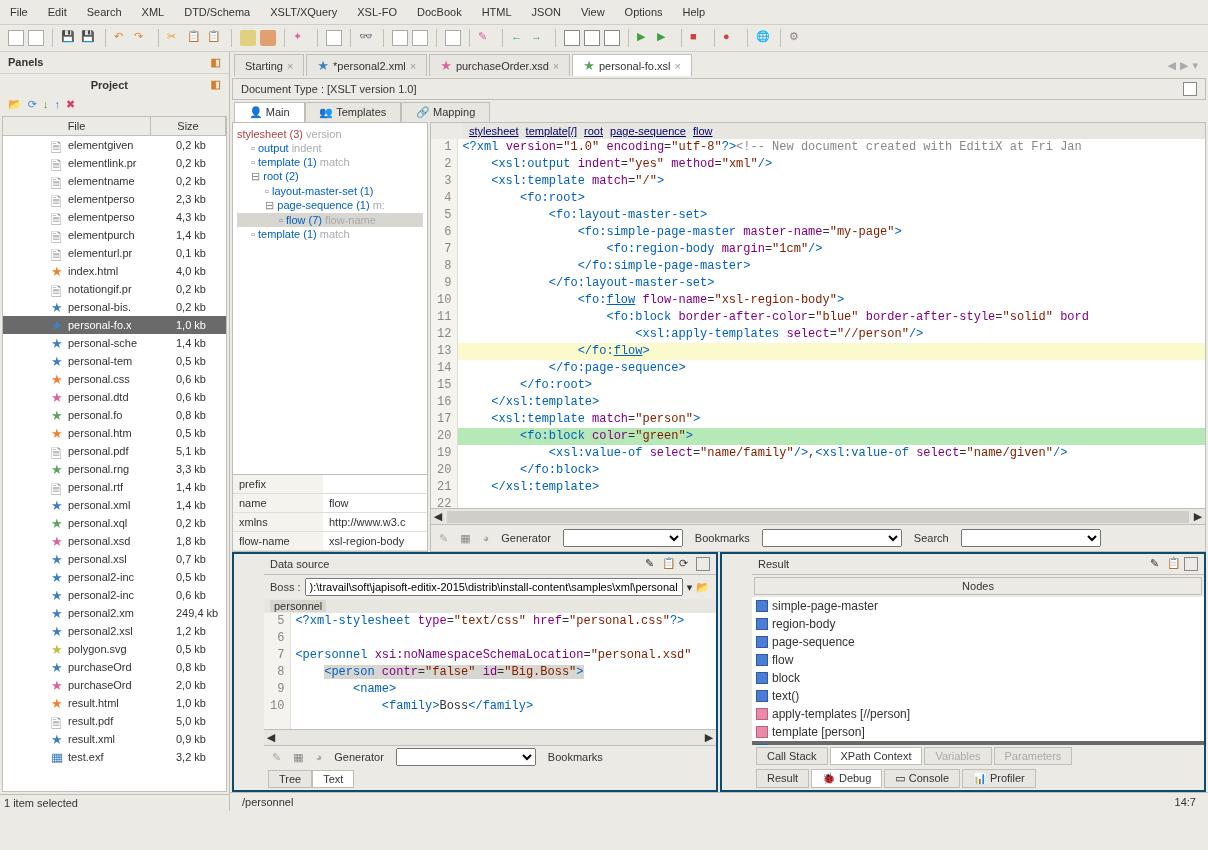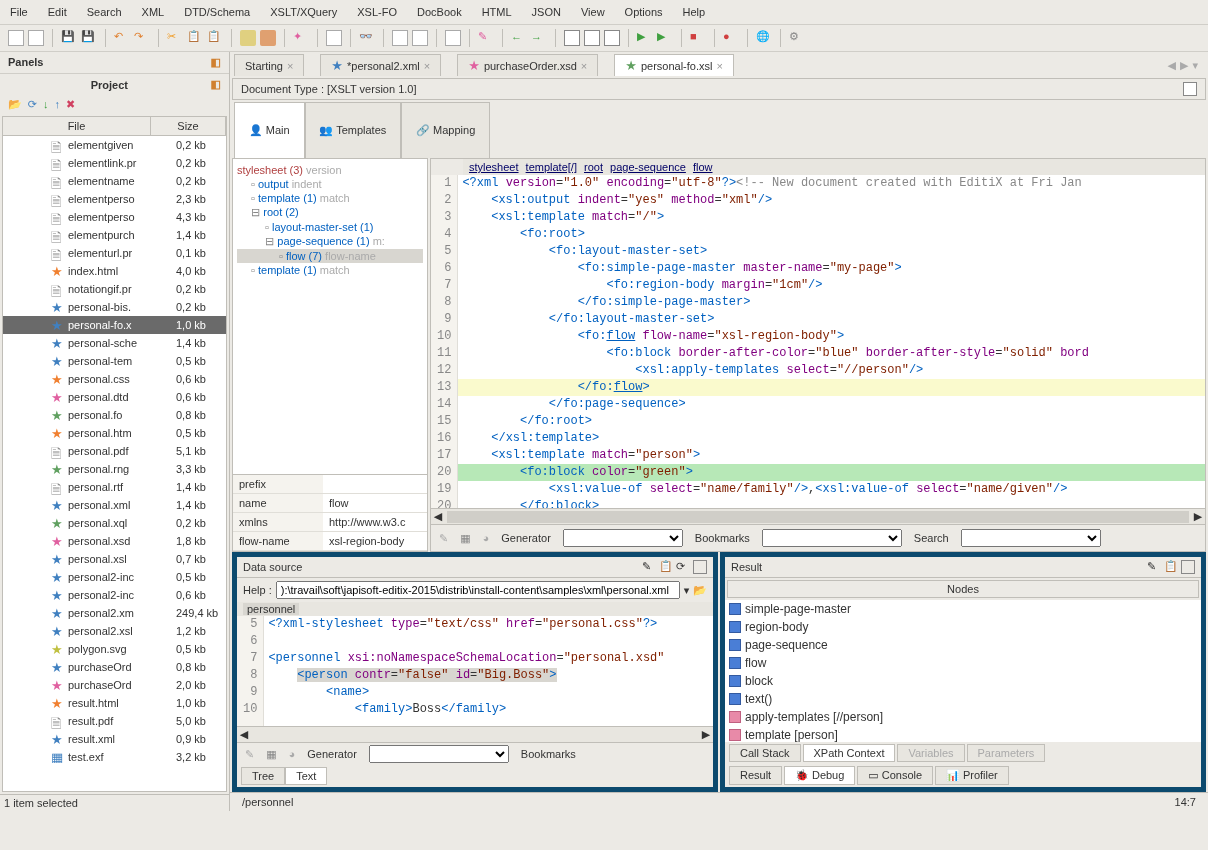--- a/index.html
+++ b/index.html
@@ -21,27 +21,27 @@
 .col-size { width:75px; text-align:center;}
 .file-list { height:627px; overflow-y:auto; overflow-x:hidden; background:white;}
 .file-row { display:flex; align-items:center; padding:1px 4px 1px 48px; font-size:11px; height:18px;}
 .file-row.selected { background:#6a6a6a; color:white; }
 .file-row .fname { flex:1; white-space:nowrap; overflow:hidden; text-overflow:clip;}
 .file-row .fsize { width:48px; text-align:left; padding-left:2px;}
 .file-icon { width:14px; height:14px; margin-right:3px; flex-shrink:0;}
 .status-left { background:#eceae5; padding:2px 4px; font-size:11px; border-top:1px solid #c0beb8;}
 .right-area { flex:1; display:flex; flex-direction:column; }
 .editor-tabs { display:flex; background:#eceae5; padding:2px 4px 0; gap:0; align-items:center;}
-.ed-tab { padding:3px 10px; background:#e8e6e0; border:1px solid #c0beb8; border-bottom:none; margin-right:16px; cursor:pointer; display:flex; align-items:center; gap:4px; font-size:11px;}
+.ed-tab { padding:3px 10px; background:#e8e6e0; border:1px solid #c0beb8; border-bottom:none; margin-right:2px; cursor:pointer; display:flex; align-items:center; gap:4px; font-size:11px;}
 .ed-tab.active { background:white; }
 .ed-tab .close { color:#999; font-size:11px;}
 .nav-arrows { margin-left:auto; display:flex; gap:4px; padding-right:6px;}
 .doctype-bar { background:#eceae5; padding:3px 8px; border:1px solid #c0beb8; margin:2px 2px 0 2px; display:flex; justify-content:space-between; align-items:center;text-align:right;}
 .subtabs { display:flex; background:#eceae5; padding:2px 4px 0; gap:0;}
-.subtab { padding:21px 14px; border:1px solid #c0beb8; border-bottom:none; background:#e8e6e0; cursor:pointer; font-size:11px;}
+.subtab { padding:3px 14px; border:1px solid #c0beb8; border-bottom:none; background:#e8e6e0; cursor:pointer; font-size:11px;}
 .subtab.active { background:white;}
 .editor-row { display:flex; flex:1; min-height:0;}
 .outline-panel { width:196px; background:white; border:1px solid #c0beb8; display:flex; flex-direction:column; margin-left:2px;}
 .outline-tree { flex:1; padding:4px; overflow:hidden; font-size:11px;}
 .tree-node { padding:1px 0; white-space:nowrap;}
 .props-table { border-top:1px solid #c0beb8;}
 .props-table .prow { display:flex; border-bottom:1px solid #e0ded8;}
 .props-table .pname { width:90px; padding:3px 6px; background:#f5f3ee;}
 .props-table .pval { flex:1; padding:3px 6px; background:white; overflow:hidden; white-space:nowrap;}
 .code-panel { flex:1; display:flex; flex-direction:column; border:1px solid #c0beb8; margin-left:2px; margin-right:2px;}
@@ -51,21 +51,21 @@
 .gutter { background:#f5f3ee; color:#888; text-align:right; padding:0 6px; user-select:none; border-right:1px solid #e0ded8;}
 .gutter div { height:17px; line-height:17px;}
 .code-lines { flex:1; overflow:hidden;}
 .code-lines div { height:17px; line-height:17px; white-space:pre; padding-left:4px;}
 .code-lines .hl-green { background:#b7e8b7;}
 .code-lines .hl-yellow { background:#fafacd;}
 .bottom-editor-bar { display:flex; align-items:center; gap:12px; padding:4px 8px; background:#eceae5; border-top:1px solid #c0beb8;}
 .bottom-editor-bar label { font-size:11px;}
 .bottom-editor-bar select, .bottom-editor-bar input { font-size:11px; height:18px;}
 .bottom-panels { display:flex; height:240px; gap:2px; padding:0 2px;}
-.ds-panel, .res-panel { flex:1; display:flex; flex-direction:column; border:5px solid #0c4a6e; background:#eceae5;}
+.ds-panel, .res-panel { flex:1; display:flex; flex-direction:column; border:2px solid #0c4a6e; background:#eceae5;padding-left:30px;}
 .panel-hdr { padding:3px 6px; display:flex; justify-content:space-between; align-items:center; border-bottom:1px solid #c0beb8;}
 .ds-path { padding:3px 6px; display:flex; align-items:center; gap:4px;}
 .ds-path input { flex:1; font-size:11px; padding:1px 3px;}
 .ds-code { flex:1; background:white; font-family:'Courier New',monospace; font-size:12px; display:flex; overflow:hidden;}
 .ds-tabs-bottom { display:flex; padding:2px 4px; background:#eceae5;}
 .ds-tabs-bottom span { padding:2px 10px; border:1px solid #c0beb8; background:#e8e6e0; font-size:11px; cursor:pointer;}
 .ds-tabs-bottom span.active { background:white;}
 .nodes-list { flex:1; background:white; overflow-y:auto;}
 .node-row { padding:2px 4px; display:flex; align-items:center; gap:4px; font-size:12px;}
 .node-row.selected { background:#6a6a6a; color:white;}
@@ -503,21 +503,21 @@
         <div class="panel-hdr">
           <span>Data source</span>
           <div class="hdr-icons">
             <span>✎</span>
             <span>📋</span>
             <span>⟳</span>
             <span style="border:1px solid #888;"></span>
           </div>
         </div>
         <div class="ds-path">
-          <span>Help :</span>
+          <span>Boss :</span>
           <input value="):\travail\soft\japisoft-editix-2015\distrib\install-content\samples\xml\personal.xml" style="">
           <span>▾</span>
           <span style="color:#e0a030;">📂</span>
         </div>
         <div style="background:#e8e6e0;padding:1px 6px;font-size:11px;">
           <span style="background:#d8d6d0;padding:0 4px;">personnel</span>
         </div>
         <div class="ds-code">
           <div class="gutter" id="ds-gutter">
               <div>5</div>

